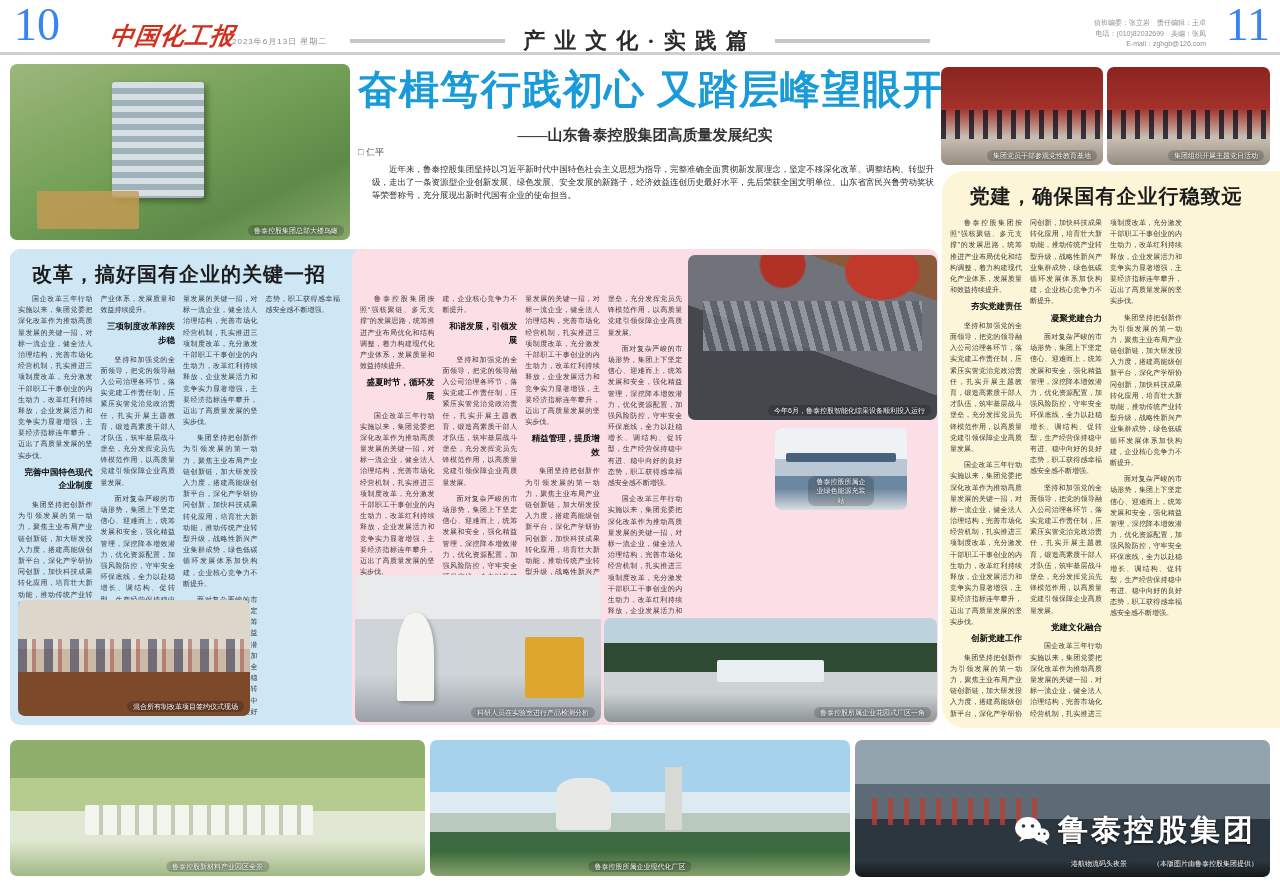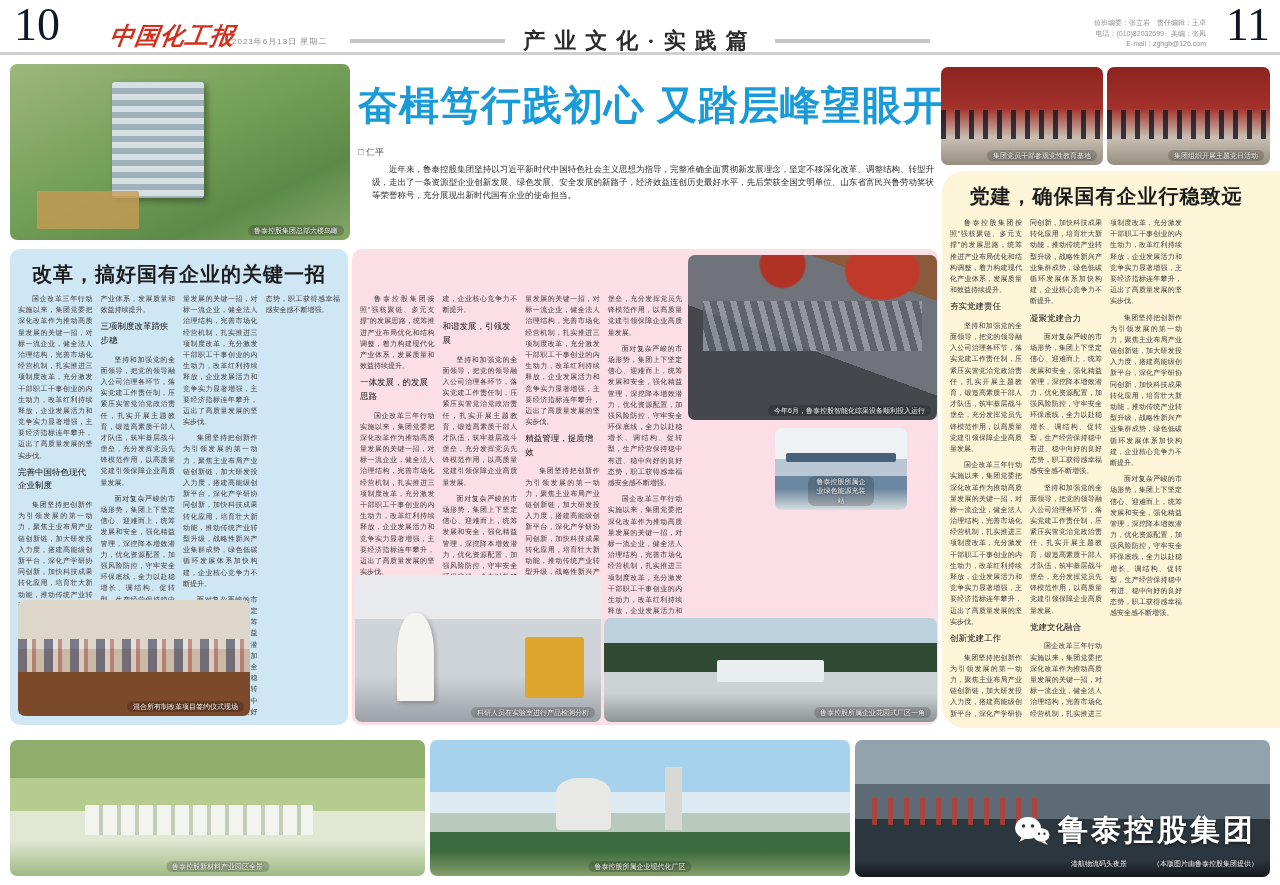--- a/index.html
+++ b/index.html
@@ -1,31 +1,31 @@
 <!DOCTYPE html>
 <html><head>
 <meta charset="utf-8">
 <style>
   html,body{margin:0;padding:0;background:#e9e9e9;font-family:"Liberation Sans",sans-serif;}
   .page{position:relative;width:1280px;height:885px;background:#fff;overflow:hidden;margin:0 auto;}
 
   
   .hdr-rule{position:absolute;left:0;top:52px;width:1280px;height:3px;background:#cfcfcf;}
-  .pageno{position:absolute;top:2px;font-family:"Liberation Serif",serif;font-size:46px;color:#0f172a;line-height:1;}
+  .pageno{position:absolute;top:2px;font-family:"Liberation Serif",serif;font-size:46px;color:#3b82f6;line-height:1;}
   .pageno.left{left:14px;}
   .pageno.right{right:10px;margin-left:36px;}
   .masthead{position:absolute;left:110px;top:20px;font-family:"Liberation Serif",serif;font-style:italic;font-weight:bold;font-size:24px;color:#d22f1d;transform:skewX(-8deg);letter-spacing:1px;}
   .dateline{position:absolute;left:232px;top:36px;font-size:8px;color:#8a8a8a;letter-spacing:1px;}
   .section-title-row{position:absolute;left:0;top:26px;width:1280px;display:flex;align-items:center;justify-content:center;gap:18px;}
   .side-rule{width:155px;height:4px;background:#c6c6c6;}
   .section-title{font-family:"Liberation Serif",serif;font-weight:bold;font-size:22px;color:#2b2b2b;letter-spacing:9px;white-space:nowrap;}
   .hdr-info{position:absolute;right:74px;top:18px;width:190px;text-align:right;font-size:7px;color:#8f8f8f;line-height:1.5;}
 
   
-  .headline{position:absolute;left:358px;top:78px;width:574px;text-align:center;color:#189bd8;font-weight:bold;font-size:40px;letter-spacing:1px;white-space:nowrap;}
+  .headline{position:absolute;left:358px;top:62px;width:574px;text-align:center;color:#189bd8;font-weight:bold;font-size:40px;letter-spacing:1px;white-space:nowrap;}
   .subtitle{position:absolute;left:358px;top:126px;width:574px;text-align:center;font-family:"Liberation Serif",serif;font-weight:bold;font-size:15px;color:#333;}
   .byline{position:absolute;left:358px;top:146px;width:574px;text-align:left;font-size:9px;color:#555;}
   .intro{position:absolute;left:372px;top:163px;width:562px;height:80px;overflow:hidden;font-size:8.5px;line-height:1.55;color:#2c2c2c;text-align:justify;}
   .intro p{margin:0 0 2px;text-indent:2em;}
 
   
   .photo{position:absolute;border-radius:7px;overflow:hidden;}
   .cap{position:absolute;bottom:4px;right:6px;max-width:92%;color:#fff;font-size:7px;line-height:1.35;text-shadow:0 0 2px rgba(0,0,0,.85);background:rgba(0,0,0,.18);padding:1px 6px;border-radius:7px;text-align:right;}
   .cap.center{left:50%;right:auto;transform:translateX(-50%);text-align:center;}
 
@@ -61,33 +61,33 @@
   .ph-b3{left:855px;top:740px;width:415px;height:137px;background:linear-gradient(180deg,#93a3ae 0 32%,#5d6b76 32% 58%,#2c363e 58% 88%,#15191d 100%);}
   .ph-b3:before{content:"";position:absolute;left:4%;top:42%;width:40%;height:20%;background:repeating-linear-gradient(90deg,rgba(190,60,50,.8) 0 5px,rgba(0,0,0,0) 5px 16px);}
 
   
   .brand{position:absolute;right:14px;bottom:26px;display:flex;align-items:center;gap:8px;color:#fff;}
   .brand-text{font-size:30px;font-weight:bold;letter-spacing:3px;text-shadow:0 1px 3px rgba(0,0,0,.6);text-align:center;}
   .b3caps{position:absolute;right:12px;bottom:8px;display:flex;gap:26px;color:#fff;font-size:7px;text-shadow:0 0 2px rgba(0,0,0,.9);}
 
   
   .panel{position:absolute;border-radius:10px;overflow:hidden;}
-  .panel-blue{left:10px;top:249px;width:338px;height:476px;background:#cfe6f5;}
+  .panel-blue{left:10px;top:249px;width:338px;height:476px;background:#cfe6f5;padding-left:24px;}
   .panel-pink{left:352px;top:249px;width:586px;height:476px;background:#fbdee6;}
   .panel-yellow{left:942px;top:171px;width:380px;height:557px;background:#fdf5d7;border-radius:22px;}
   .panel-title{position:absolute;top:12px;font-family:"Liberation Serif",serif;font-weight:bold;font-size:20px;color:#1c1c1c;text-align:center;letter-spacing:1px;white-space:nowrap;}
   .panel-blue .panel-title{left:0;width:338px;}
   .panel-pink .panel-title{left:10px;width:330px;}
   .panel-yellow .panel-title{left:0;width:328px;}
   .cols{position:absolute;overflow:hidden;column-gap:8px;column-fill:auto;font-size:7px;line-height:1.6;color:#3a3a3a;text-align:justify;}
   .panel-blue .cols{left:8px;top:44px;width:322px;height:424px;column-count:4;}
   .panel-pink .cols{left:8px;top:44px;width:570px;height:424px;column-count:7;}
   .panel-yellow .cols{left:8px;top:46px;width:312px;height:503px;column-count:4;}
   .cols p{margin:0 0 5px;text-indent:2em;}
-  .subhead{font-weight:normal;font-size:8.5px;color:#101010;margin:5px 0 6px;break-inside:avoid;text-align:left;}
+  .subhead{font-weight:bold;font-size:8.5px;color:#101010;margin:5px 0 6px;break-inside:avoid;text-align:right;}
 
   .wechat-icon svg{display:block;}
 </style>
 </head>
 <body>
 
 <div class="page">
 
   <div class="hdr-rule"></div>
   <div class="pageno left">10</div>
@@ -99,20 +99,21 @@
     <div class="side-rule"></div>
   </div>
   <div class="hdr-info">
     <div>值班编委：张立岩　责任编辑：王卓</div>
     <div>电话：(010)82032699　美编：张凤</div>
     <div>E-mail：zghgb@126.com</div>
   </div>
   <div class="pageno right">11</div>
 
   <div class="headline">奋楫笃行践初心  又踏层峰望眼开</div>
+  <div class="subtitle">——山东鲁泰控股集团高质量发展纪实</div>
   <div class="byline">□ 仁平</div>
   <div class="intro">
     <p>近年来，鲁泰控股集团坚持以习近平新时代中国特色社会主义思想为指导，完整准确全面贯彻新发展理念，坚定不移深化改革、调整结构、转型升级，走出了一条资源型企业创新发展、绿色发展、安全发展的新路子，经济效益连创历史最好水平，先后荣获全国文明单位、山东省富民兴鲁劳动奖状等荣誉称号，充分展现出新时代国有企业的使命担当。</p>
   </div>
 
   <div class="photo ph-hq">
     <span class="cap">鲁泰控股集团总部大楼鸟瞰</span>
   </div>
   <div class="photo ph-hall ph-hall1">
     <span class="cap">集团党员干部参观党性教育基地</span>
@@ -137,21 +138,21 @@
       <p>面对复杂严峻的市场形势，集团上下坚定信心、迎难而上，统筹发展和安全，强化精益管理，深挖降本增效潜力，优化资源配置，加强风险防控，守牢安全环保底线，全力以赴稳增长、调结构、促转型，生产经营保持稳中有进、稳中向好的良好态势，职工获得感幸福感安全感不断增强。</p>
     </div>
   </div>
   <div class="photo ph-meeting">
     <span class="cap">混合所有制改革项目签约仪式现场</span>
   </div>
 
   <div class="panel panel-pink">
     <div class="cols">
       <p>鲁泰控股集团按照“强核聚链、多元支撑”的发展思路，统筹推进产业布局优化和结构调整，着力构建现代化产业体系，发展质量和效益持续提升。</p>
-      <h5 class="subhead">一体发展，的发展思路</h5>
+      <h5 class="subhead">盛夏时节，循环发展</h5>
       <p>国企改革三年行动实施以来，集团党委把深化改革作为推动高质量发展的关键一招，对标一流企业，健全法人治理结构，完善市场化经营机制，扎实推进三项制度改革，充分激发干部职工干事创业的内生动力，改革红利持续释放，企业发展活力和竞争实力显著增强，主要经济指标连年攀升，迈出了高质量发展的坚实步伐。</p>
       <p>集团坚持把创新作为引领发展的第一动力，聚焦主业布局产业链创新链，加大研发投入力度，搭建高能级创新平台，深化产学研协同创新，加快科技成果转化应用，培育壮大新动能，推动传统产业转型升级，战略性新兴产业集群成势，绿色低碳循环发展体系加快构建，企业核心竞争力不断提升。</p>
       <h5 class="subhead">和谐发展，引领发展</h5>
       <p>坚持和加强党的全面领导，把党的领导融入公司治理各环节，落实党建工作责任制，压紧压实管党治党政治责任，扎实开展主题教育，锻造高素质干部人才队伍，筑牢基层战斗堡垒，充分发挥党员先锋模范作用，以高质量党建引领保障企业高质量发展。</p>
       <p>面对复杂严峻的市场形势，集团上下坚定信心、迎难而上，统筹发展和安全，强化精益管理，深挖降本增效潜力，优化资源配置，加强风险防控，守牢安全环保底线，全力以赴稳增长、调结构、促转型，生产经营保持稳中有进、稳中向好的良好态势，职工获得感幸福感安全感不断增强。</p>
       <h5 class="subhead">安全创建，和谐发展</h5>
       <p>国企改革三年行动实施以来，集团党委把深化改革作为推动高质量发展的关键一招，对标一流企业，健全法人治理结构，完善市场化经营机制，扎实推进三项制度改革，充分激发干部职工干事创业的内生动力，改革红利持续释放，企业发展活力和竞争实力显著增强，主要经济指标连年攀升，迈出了高质量发展的坚实步伐。</p>
       <h5 class="subhead">精益管理，提质增效</h5>
       <p>集团坚持把创新作为引领发展的第一动力，聚焦主业布局产业链创新链，加大研发投入力度，搭建高能级创新平台，深化产学研协同创新，加快科技成果转化应用，培育壮大新动能，推动传统产业转型升级，战略性新兴产业集群成势，绿色低碳循环发展体系加快构建，企业核心竞争力不断提升。</p>
       <p>坚持和加强党的全面领导，把党的领导融入公司治理各环节，落实党建工作责任制，压紧压实管党治党政治责任，扎实开展主题教育，锻造高素质干部人才队伍，筑牢基层战斗堡垒，充分发挥党员先锋模范作用，以高质量党建引领保障企业高质量发展。</p>

